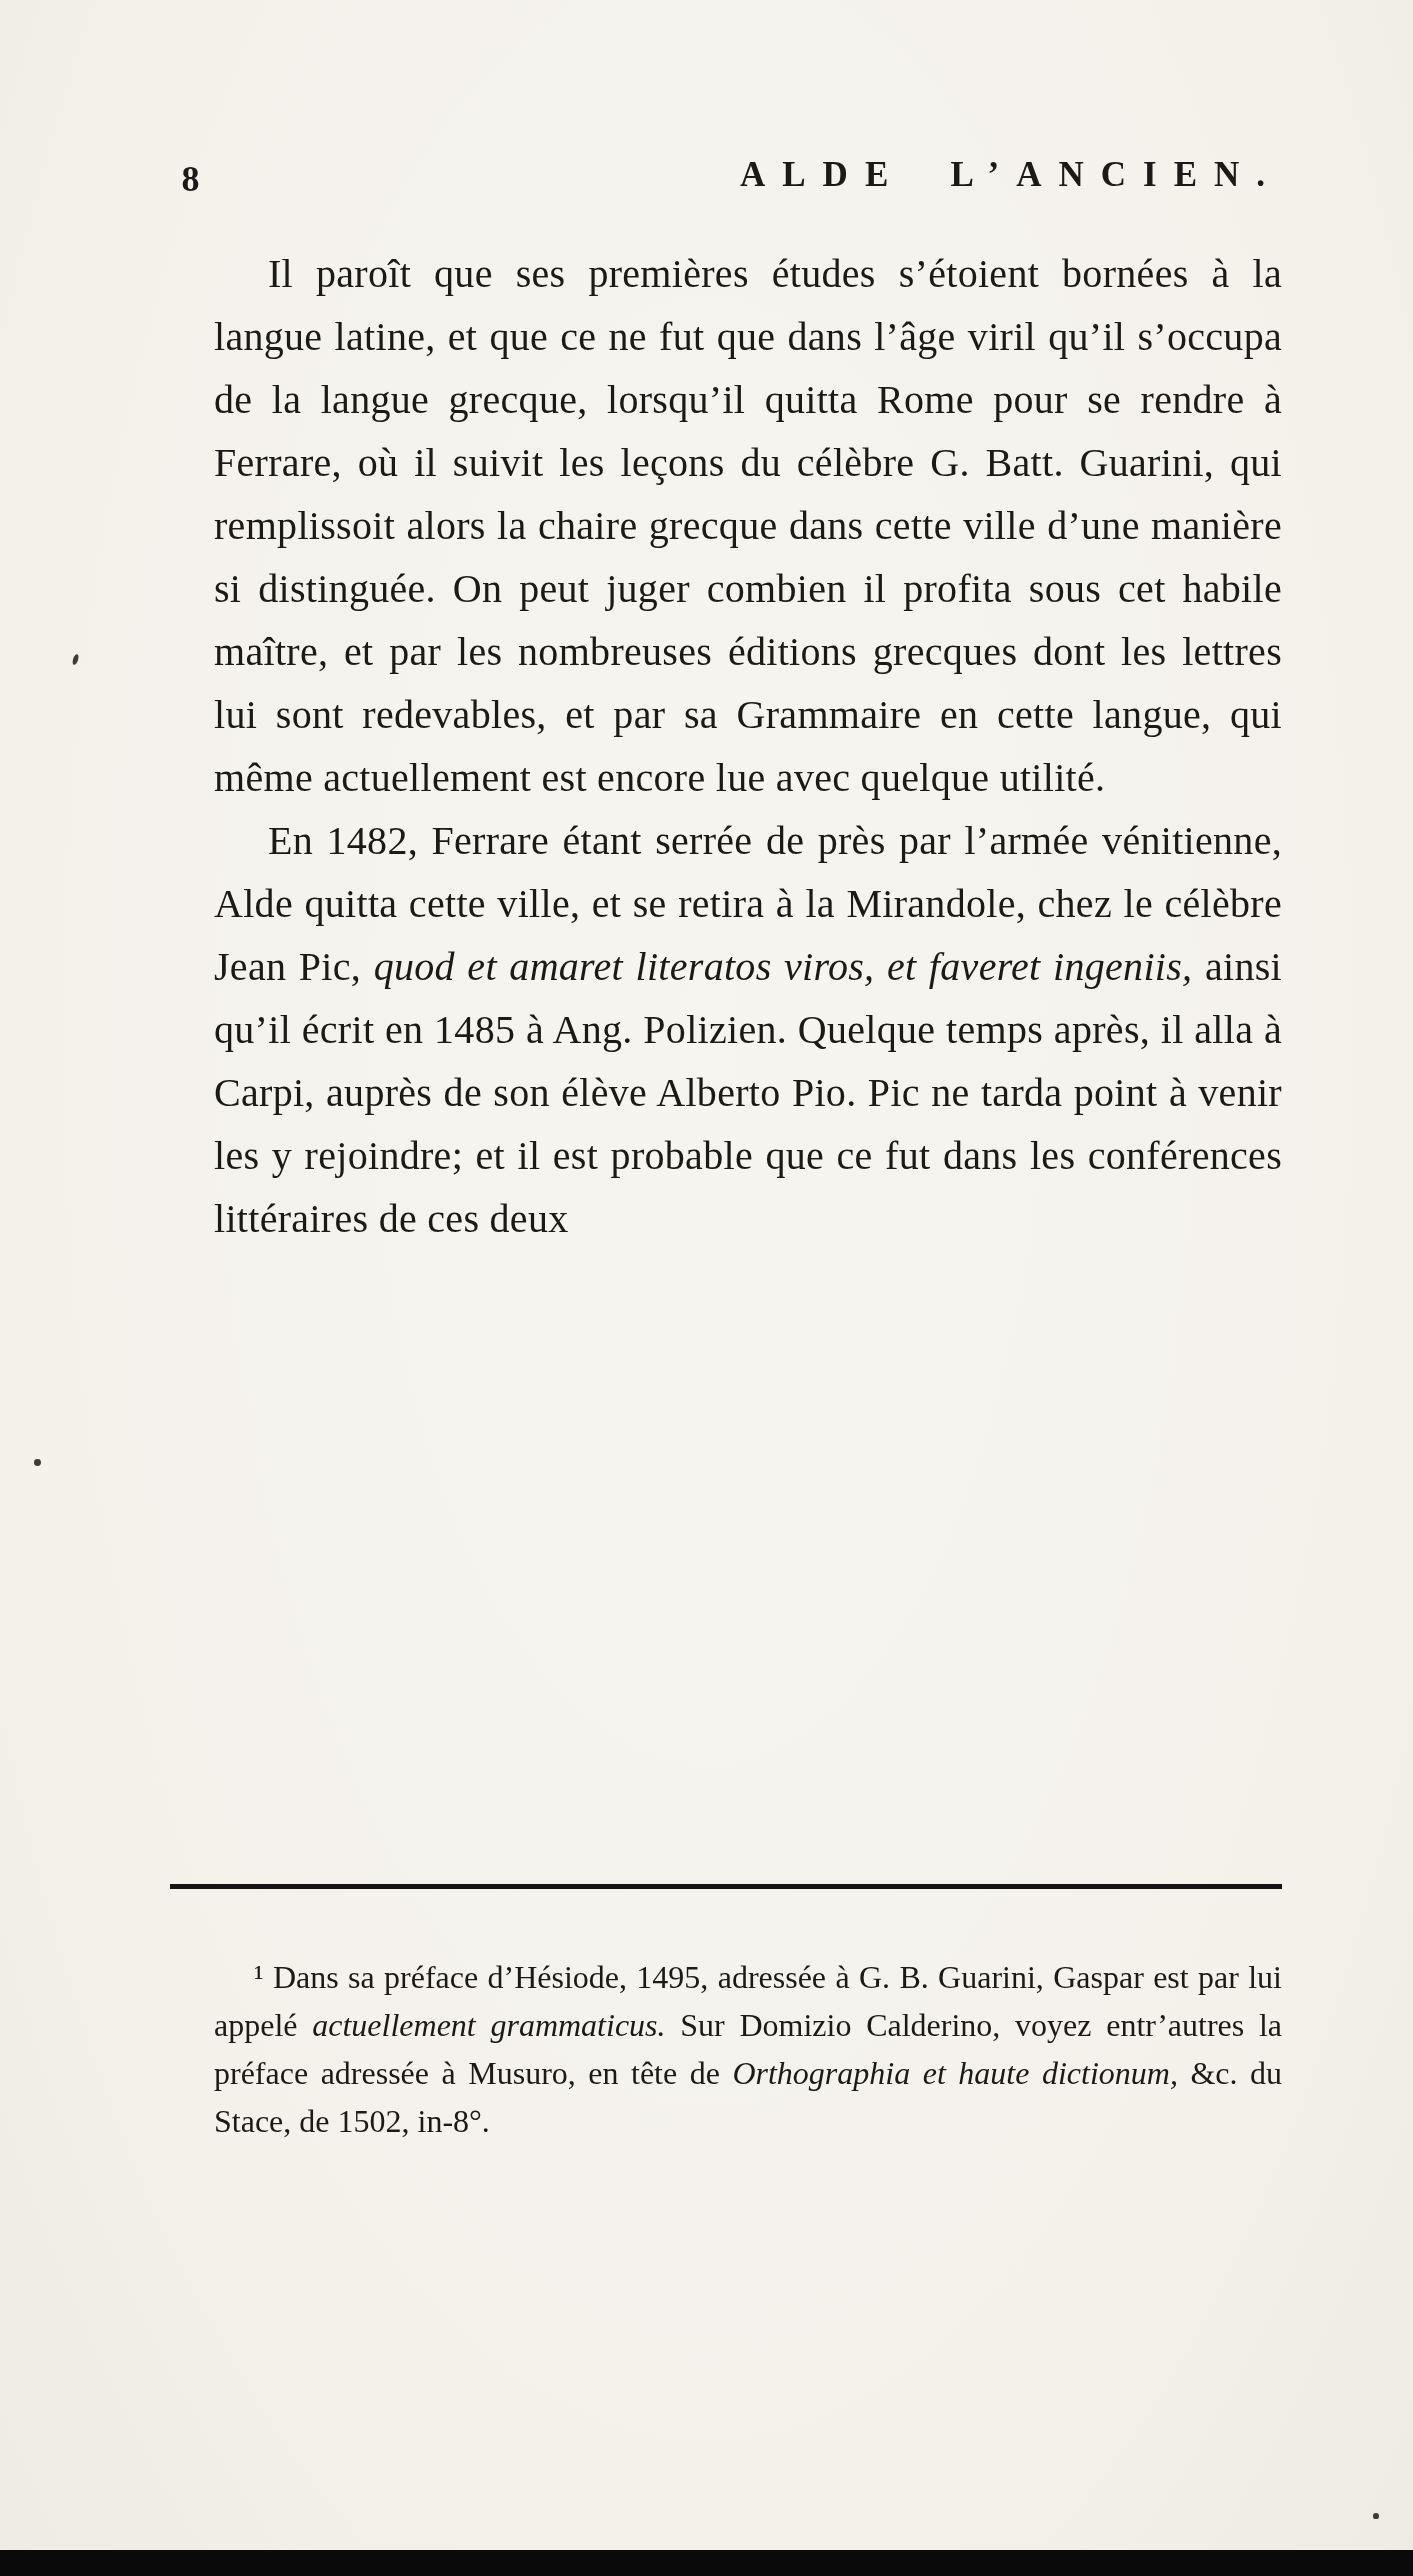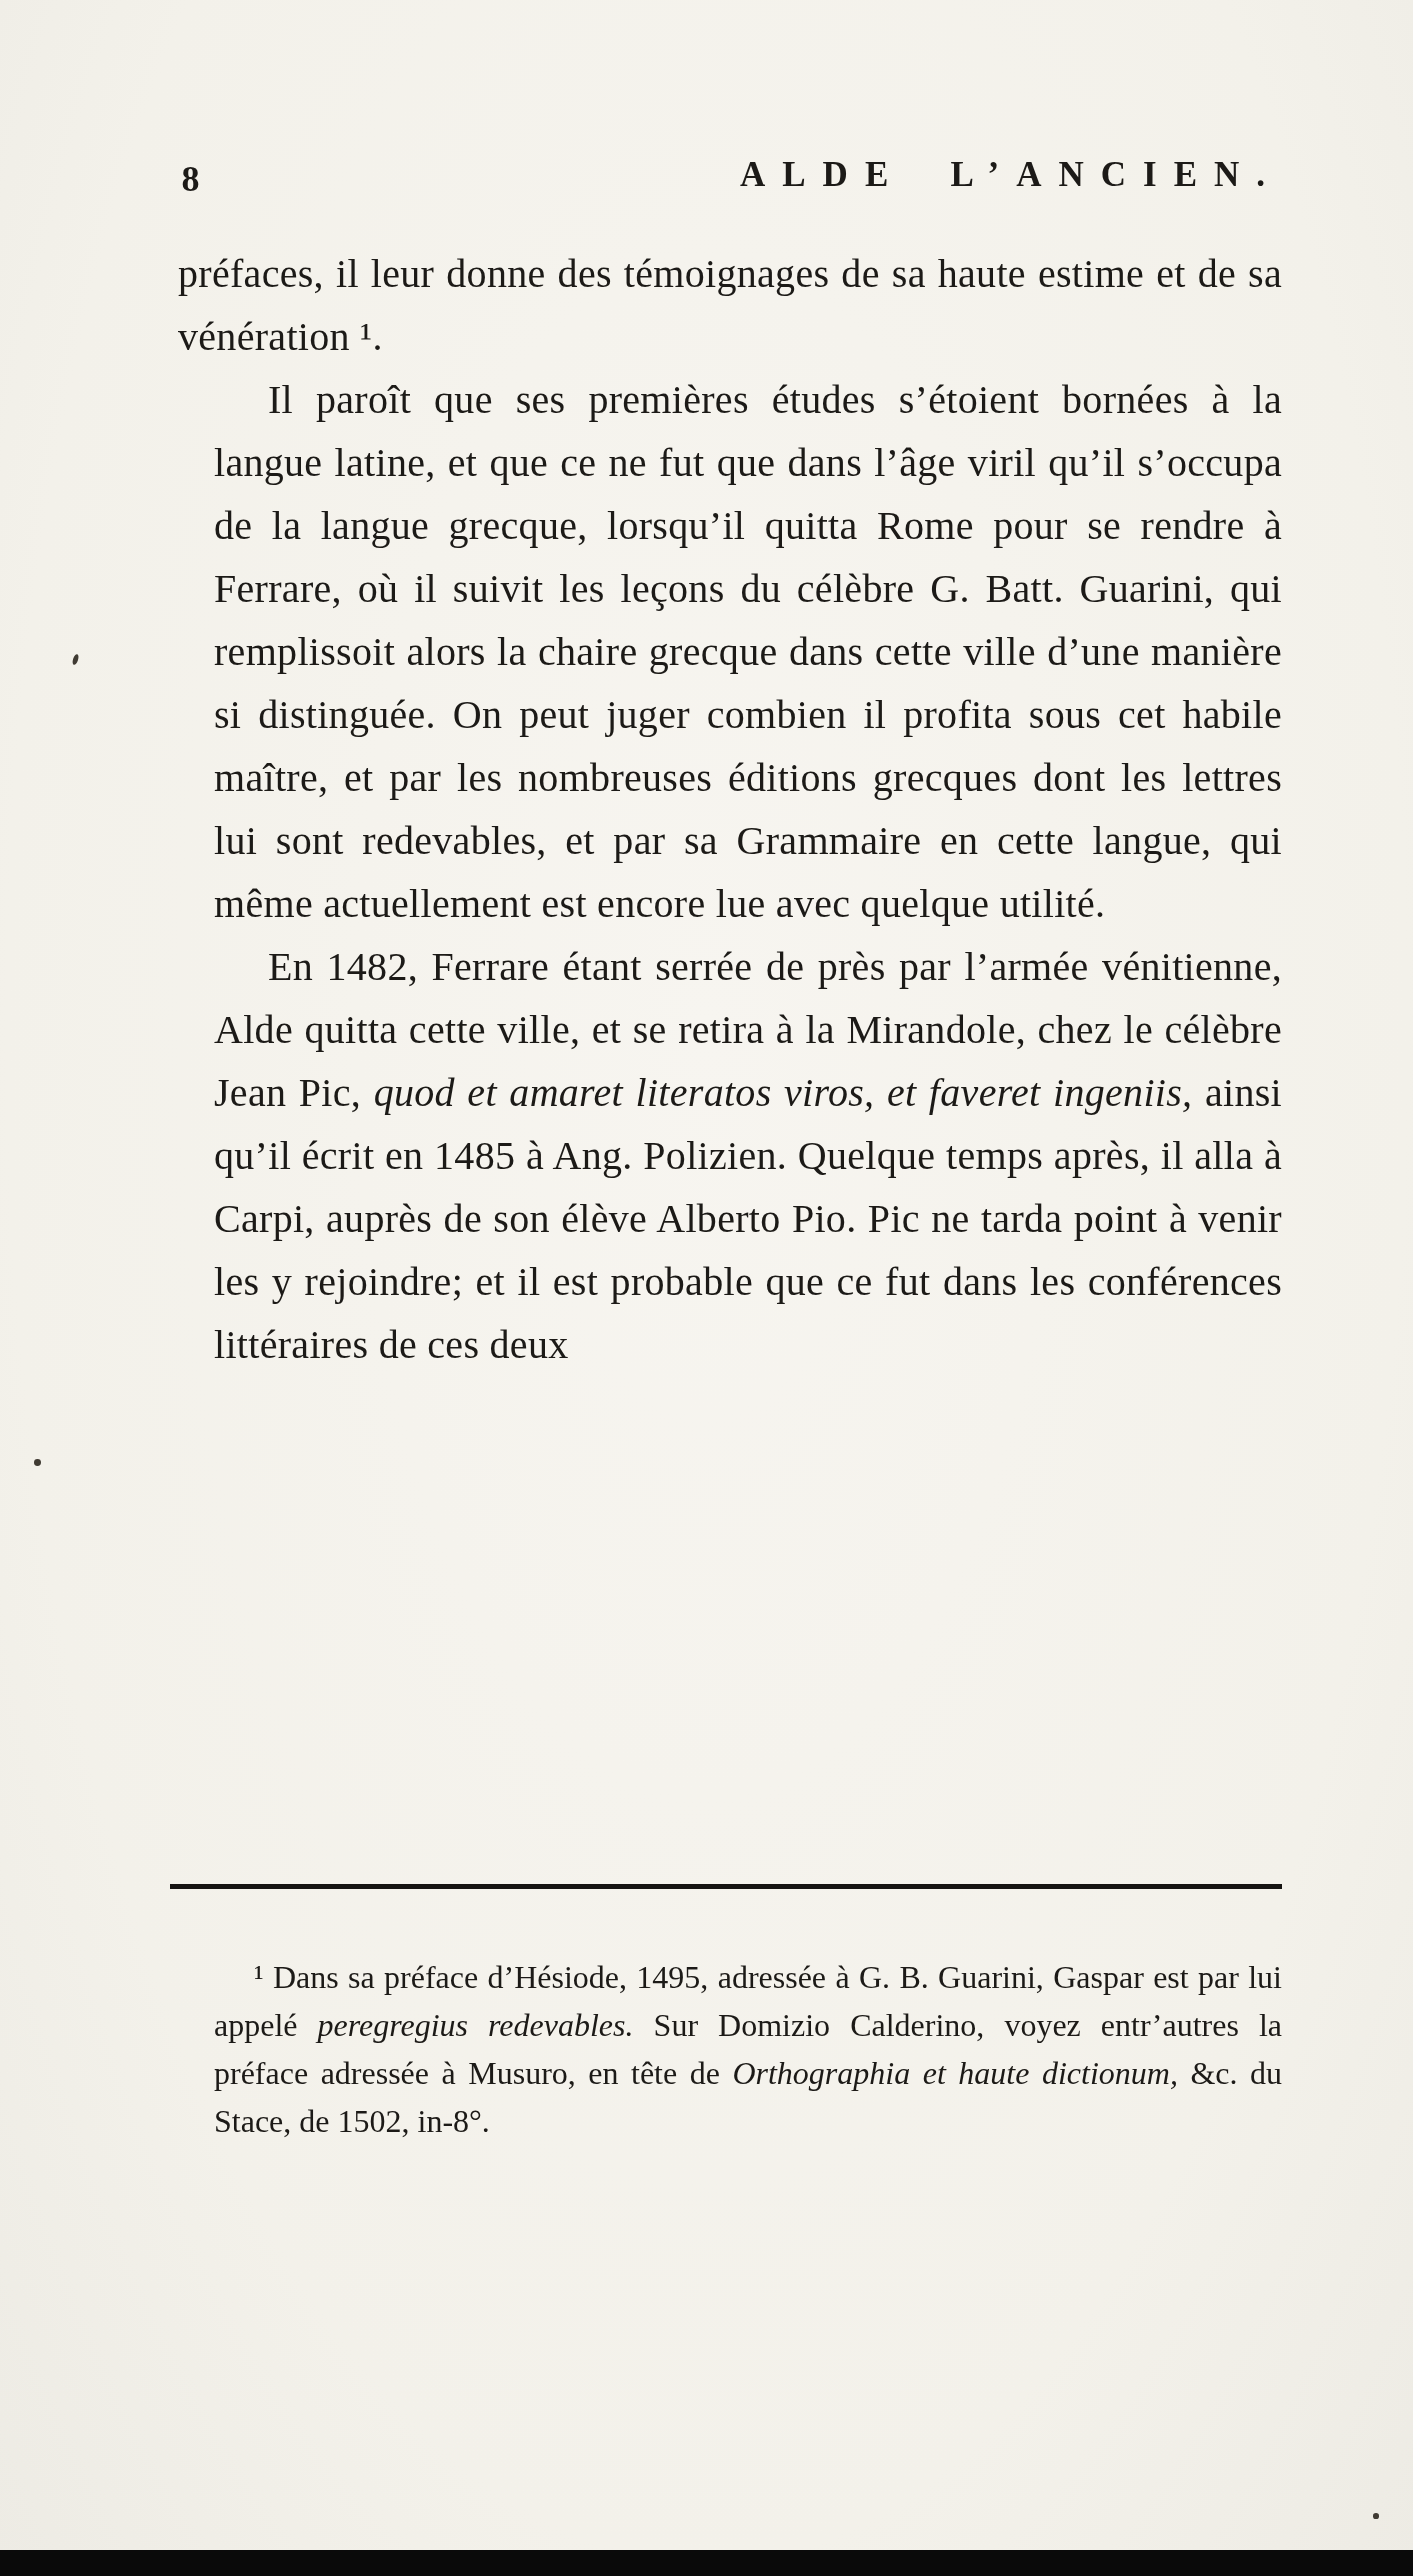--- a/index.html
+++ b/index.html
@@ -90,29 +90,28 @@
 <body>
 
 <div class="page" style="color: rgb(28, 26, 23);">
 
   <header class="header">
     <span class="pagenum">8</span>
     <span class="running-title">ALDE L’ANCIEN.</span>
   </header>
 
   <main class="body-text" id="body-text">
-      <p class="para"><span>préfaces, il leur donne des témoignages de sa haute estime et de sa vénération ¹.</span></p>
       <p class="para indent"><span>Il paroît que ses premières études s’étoient bornées à la langue latine, et que ce ne fut que dans l’âge viril qu’il s’occupa de la langue grecque, lorsqu’il quitta Rome pour se rendre à Ferrare, où il suivit les leçons du célèbre G. Batt. Guarini, qui remplissoit alors la chaire grecque dans cette ville d’une manière si distinguée. On peut juger combien il profita sous cet habile maître, et par les nombreuses éditions grecques dont les lettres lui sont redevables, et par sa Grammaire en cette langue, qui même actuellement est encore lue avec quelque utilité.</span></p>
       <p class="para indent"><span>En 1482, Ferrare étant serrée de près par l’armée vénitienne, Alde quitta cette ville, et se retira à la Mirandole, chez le célèbre Jean Pic, </span><em>quod et amaret literatos viros, et faveret ingeniis,</em><span> ainsi qu’il écrit en 1485 à Ang. Polizien. Quelque temps après, il alla à Carpi, auprès de son élève Alberto Pio. Pic ne tarda point à venir les y rejoindre; et il est probable que ce fut dans les conférences littéraires de ces deux</span></p>
     </main>
 
   <div class="footnote-rule" style="background: rgb(22, 20, 18);"></div>
 
   <div class="footnote" id="footnote">
-      <p class="para indent"><span>¹ Dans sa préface d’Hésiode, 1495, adressée à G. B. Guarini, Gaspar est par lui appelé </span><em>peregregius redevables.</em><span> Sur Domizio Calderino, voyez entr’autres la préface adressée à Musuro, en tête de </span><em>Orthographia et haute dictionum,</em><span> &amp;c. du Stace, de 1502, in-8°.</span></p>
+      <p class="para indent"><span>¹ Dans sa préface d’Hésiode, 1495, adressée à G. B. Guarini, Gaspar est par lui appelé </span><em>actuellement grammaticus.</em><span> Sur Domizio Calderino, voyez entr’autres la préface adressée à Musuro, en tête de </span><em>Orthographia et haute dictionum,</em><span> &amp;c. du Stace, de 1502, in-8°.</span></p>
     </div>
 
   <span class="speck s1"></span>
   <span class="speck s2"></span>
   <span class="speck s3"></span>
 
   <div class="scan-bar" style="background: rgb(10, 10, 10);"></div>
 
 </div>
 

